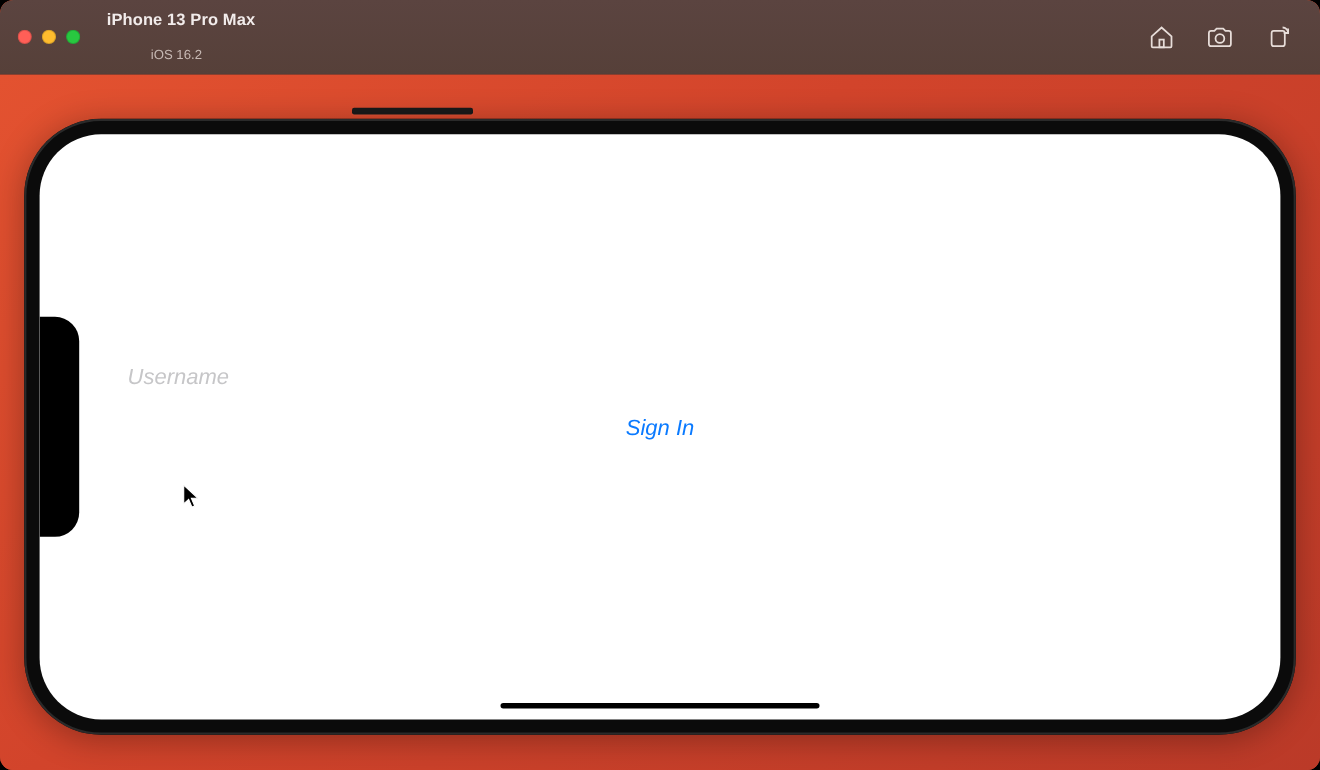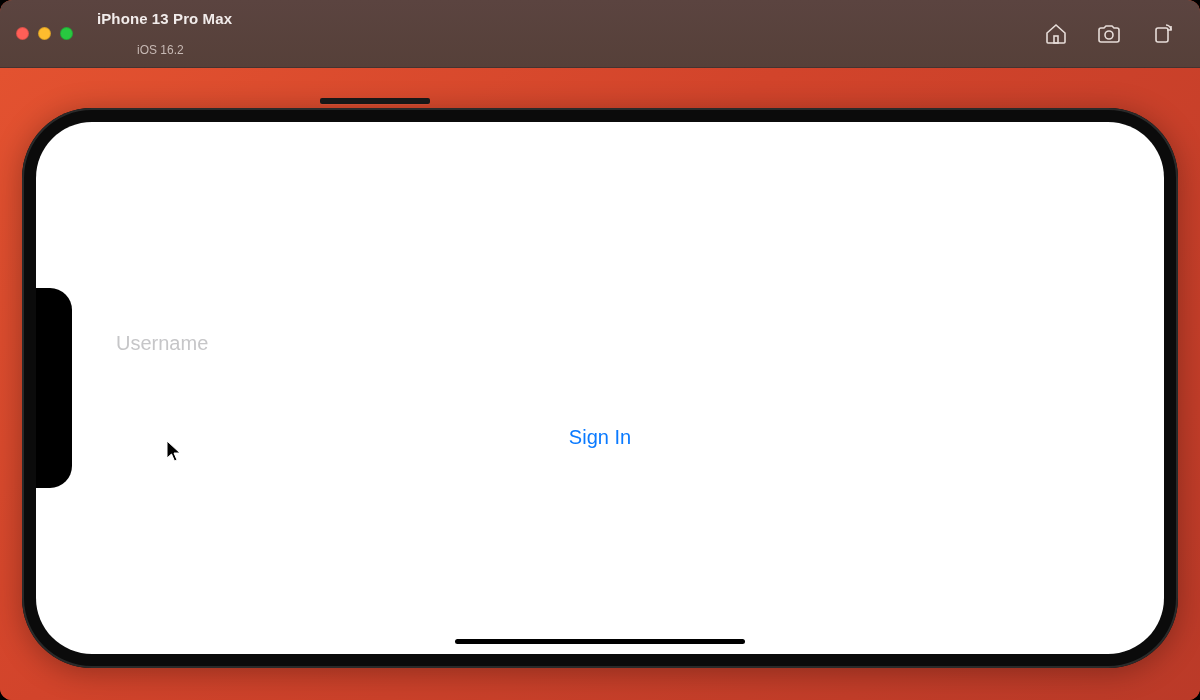--- a/index.html
+++ b/index.html
@@ -97,20 +97,21 @@
     .device-frame {
       position: absolute;
       top: 40px;
       left: 22px;
       width: 1156px;
       height: 560px;
       background: #0b0b0b;
       border-radius: 70px;
       padding: 14px;
       box-shadow: inset 0 0 0 2px #2a2a2a, 0 4px 30px rgba(0,0,0,0.3);
+      font-style: italic;
     }
 
     .device-screen {
       position: relative;
       width: 100%;
       height: 100%;
       background: #ffffff;
       border-radius: 56px;
       overflow: hidden;
     }
@@ -149,21 +150,20 @@
 
     .signin-button {
       position: absolute;
       left: 50%;
       transform: translateX(-50%);
       top: 256px;
       font-size: 20px;
       color: #0a7aff;
       font-weight: 400;
       cursor: pointer;
-      margin-top: 48px;
     }
 
     .home-indicator {
       position: absolute;
       bottom: 10px;
       left: 50%;
       transform: translateX(-50%);
       width: 290px;
       height: 5px;
       background: #000;

